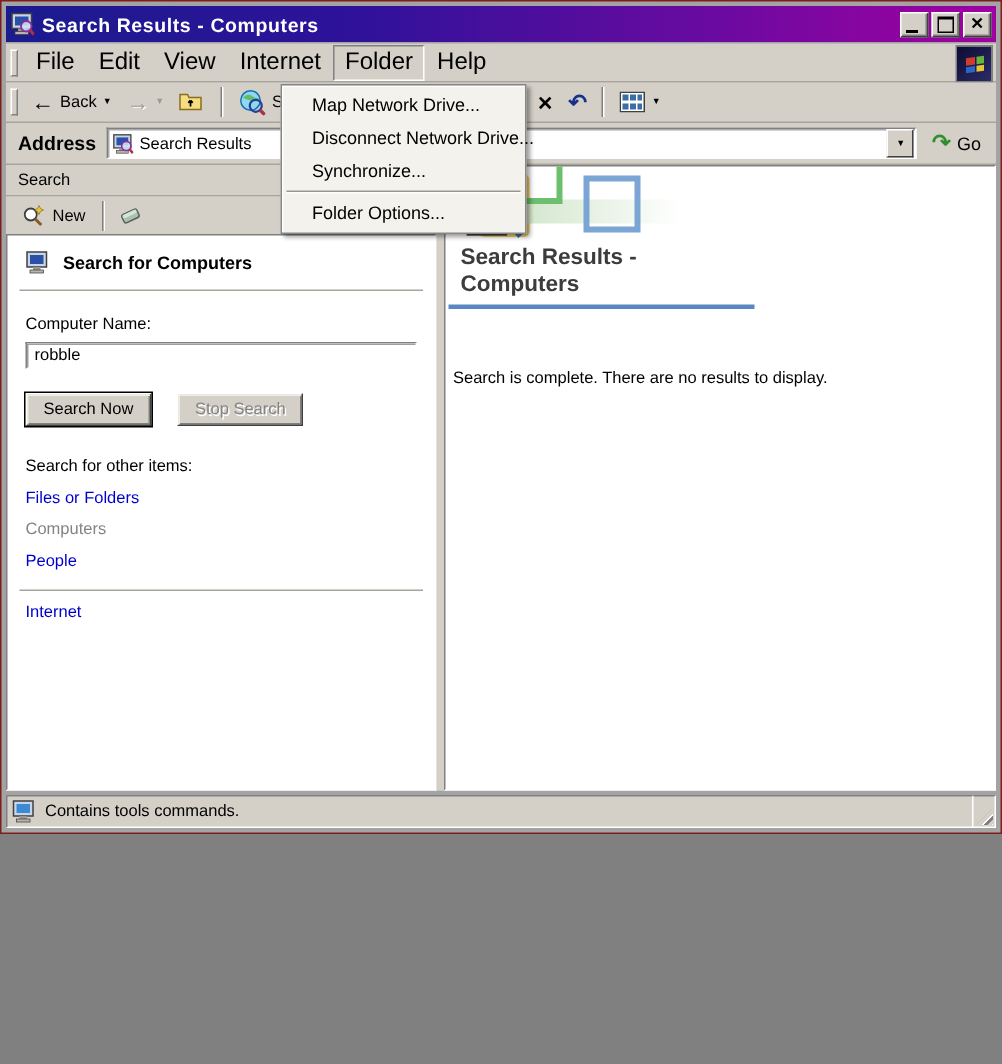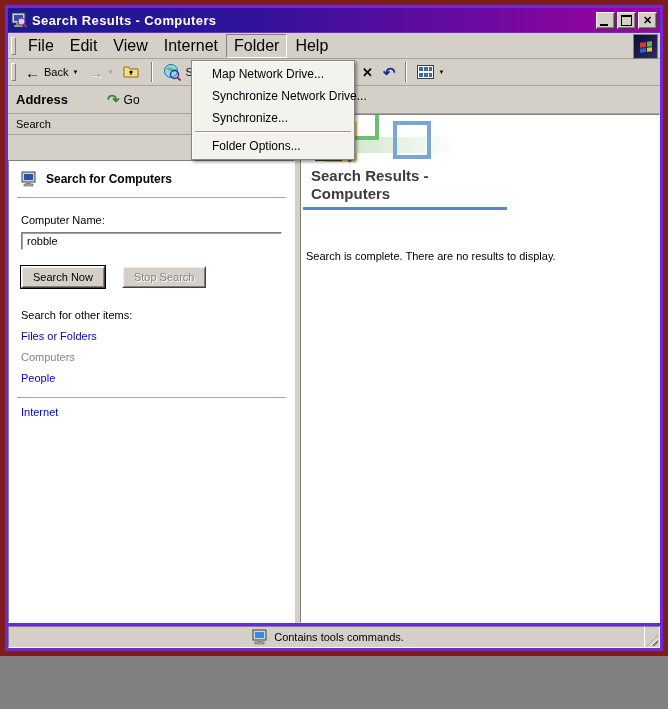--- a/index.html
+++ b/index.html
@@ -1,18 +1,18 @@
 <!DOCTYPE html>
 <html><head>
 <meta charset="utf-8">
 <style>
   html,body{margin:0;padding:0;background:#808080;}
   .window{
-    position:relative;width:668px;height:656px;box-sizing:border-box;
-    background:#6d28d9;border:5px solid #7f1d1d;padding:2px;
+    position:relative;width:668px;height:556px;box-sizing:border-box;
+    background:#a3a3a3;border:1px solid #7f1d1d;padding:2px;
     font-family:"Liberation Sans",sans-serif;font-size:11px;color:#000;
     overflow:hidden;
   }
   
   .titlebar{position:absolute;left:3px;top:3px;right:3px;height:24px;
     background:linear-gradient(90deg,#1b1b8e 0%,#2e129a 35%,#6b0aa0 72%,#a100a1 100%);
     display:flex;align-items:center;padding:0 3px;color:#fff;}
   .title-text{font-weight:bold;font-size:13px;margin-left:5px;letter-spacing:.4px;white-space:nowrap;}
   .tb-buttons{margin-left:auto;display:flex;gap:2px;}
   .tb-btn{width:17px;height:15px;background:#d4d0c8;border:1px solid;border-color:#fff #404040 #404040 #fff;
@@ -38,21 +38,21 @@
   .arrow-glyph{font-size:15px;font-weight:bold;line-height:1;}
   .arrow-glyph.dis{color:#9a9a9a;text-shadow:1px 1px 0 #fff;}
   .caret{font-size:6px;line-height:1;}
   .caret.dis{color:#9a9a9a;}
   .tsep{width:0;height:20px;border-left:1px solid #808080;border-right:1px solid #fff;margin:0 5px;}
   .tb-right{position:absolute;left:349px;top:0;height:100%;display:flex;align-items:center;}
   .del-glyph{font-size:13px;font-weight:bold;line-height:1;}
   .undo-glyph{font-size:15px;font-weight:bold;color:#16308e;line-height:1;}
   
   .addressbar{position:absolute;left:3px;top:81px;right:3px;height:27px;background:#d4d0c8;
-    border-bottom:1px solid #a8a49c;display:flex;align-items:center;padding:0 4px;gap:22px;}
+    border-bottom:1px solid #a8a49c;display:flex;align-items:center;padding:0 4px;}
   .addr-label{font-weight:bold;font-size:13px;margin:0 7px 0 4px;}
   .addr-combo{flex:1;height:21px;background:#fff;border:1px solid;border-color:#808080 #fff #fff #808080;
     box-shadow:inset 1px 1px 0 rgba(64,64,64,.45);display:flex;align-items:center;padding-left:3px;box-sizing:border-box;}
   .addr-text{margin-left:4px;font-size:11px;}
   .combo-arrow{width:16px;height:17px;margin-left:auto;margin-right:1px;background:#d4d0c8;
     border:1px solid;border-color:#fff #404040 #404040 #fff;display:flex;align-items:center;justify-content:center;font-size:6px;}
   .go-area{display:flex;align-items:center;gap:4px;padding:0 6px 0 10px;font-size:12px;}
   .go-arrow{color:#2f8f2f;font-size:15px;font-weight:bold;line-height:1;}
   
   .content{position:absolute;left:3px;top:109px;right:3px;bottom:28px;background:#d4d0c8;}
@@ -85,21 +85,21 @@
   .rp-yellow{position:absolute;left:22px;top:5px;width:34px;height:42px;background:#f2cf66;border-radius:4px;}
   .rp-fade{position:absolute;left:42px;top:22px;width:115px;height:16px;background:linear-gradient(90deg,#cfe4c8,rgba(255,255,255,0));}
   .rp-green-sq{position:absolute;left:48px;top:-9px;width:22px;height:26px;border:4px solid #6cbf6c;}
   .rp-blue-sq{position:absolute;left:92px;top:6px;width:30px;height:30px;border:4px solid #7aa5d5;}
   .rp-icon{position:absolute;left:6px;top:3px;}
   .rp-title{position:absolute;left:10px;top:52px;font-size:15px;font-weight:bold;color:#3c3c3c;line-height:18px;}
   .rp-underline{position:absolute;left:2px;top:92px;width:204px;height:3px;background:#5b87c5;}
   .rp-status{position:absolute;left:5px;top:135px;font-size:11px;}
   
   .statusbar{position:absolute;left:3px;right:3px;bottom:3px;height:22px;display:flex;background:#d4d0c8;}
-  .sb-panel{flex:1;border:1px solid;border-color:#808080 #fff #fff #808080;display:flex;align-items:center;gap:6px;padding-left:3px;justify-content:center;}
+  .sb-panel{flex:1;border:1px solid;border-color:#808080 #fff #fff #808080;display:flex;align-items:center;gap:6px;padding-left:3px;}
   .sb-grip{width:14px;border:1px solid;border-color:#808080 #fff #fff #808080;border-left:none;position:relative;}
   .sb-grip::after{content:"";position:absolute;right:1px;bottom:1px;width:11px;height:11px;
     background:repeating-linear-gradient(135deg,#fff 0 1px,#808080 1px 3px,transparent 3px 5px);
     clip-path:polygon(100% 0,100% 100%,0 100%);}
   
   .tools-popup{position:absolute;left:186px;top:55px;width:164px;background:#f4f2ed;
     border:1px solid #868686;box-shadow:inset 1px 1px 0 #fff,2px 2px 3px rgba(0,0,0,.4);
     padding:2px;z-index:50;box-sizing:border-box;}
   .tp-item{padding:4px 8px 4px 18px;font-size:12px;white-space:nowrap;}
   .tp-sep{margin:2px 1px;border-top:1px solid #9a968e;border-bottom:1px solid #fff;height:0;}
@@ -195,31 +195,64 @@
             <rect x="7" y="8" width="4" height="4" fill="#3a6ea5"></rect>
             <rect x="12" y="8" width="3" height="4" fill="#3a6ea5"></rect>
         </svg>
         <span class="caret">▼</span>
       </div>
     </div>
   </div>
 
   <div class="addressbar">
     <span class="addr-label">Address</span>
+    <div class="addr-combo">
+      <svg width="14" height="14" viewBox="0 0 16 16">
+        <rect x="1" y="1" width="13" height="10" fill="#c8d4e8" stroke="#404040"></rect>
+        <rect x="3" y="3" width="9" height="6" fill="#2a50a8"></rect>
+        <rect x="5" y="11" width="5" height="2" fill="#9a968e"></rect>
+        <rect x="3" y="13" width="9" height="2" fill="#b8b4ac" stroke="#404040" stroke-width="0.5"></rect>
+        <circle cx="10.5" cy="9.5" r="3.5" fill="#cfe6f4" fill-opacity="0.85" stroke="#8a2aa8" stroke-width="1.2"></circle>
+        <line x1="13" y1="12" x2="15.5" y2="15" stroke="#b03048" stroke-width="2"></line>
+      </svg>
+      <span class="addr-text">Search Results</span>
+      <div class="combo-arrow">
+        <span>▼</span>
+      </div>
+    </div>
     <div class="go-area">
       <span class="go-arrow">↷</span>
       <span>Go</span>
     </div>
   </div>
 
   <div class="content">
 
     <div class="left-pane">
       <div class="search-band">
         <span>Search</span>
+      </div>
+      <div class="search-tools">
+        <div class="new-btn">
+          <svg width="16" height="16" viewBox="0 0 16 16">
+            <circle cx="6.5" cy="7" r="4" fill="#fff" stroke="#404040" stroke-width="1.2"></circle>
+            <line x1="9.5" y1="10" x2="13.5" y2="14" stroke="#8a5a28" stroke-width="2"></line>
+            <path d="M12 1 L13 3 L15 4 L13 5 L12 7 L11 5 L9 4 L11 3 Z" fill="#e8c832" stroke="#8a6d1f" stroke-width="0.5"></path>
+          </svg>
+          <span>New</span>
+        </div>
+        <div class="tsep"></div>
+        <div class="flat-btn">
+          <svg width="16" height="16" viewBox="0 0 16 16">
+            <g transform="rotate(-25 8 8)">
+              <rect x="2.5" y="5" width="11" height="6" rx="1.5" fill="#aebfae" stroke="#50605a"></rect>
+              <rect x="3" y="5.3" width="10" height="2.5" rx="1" fill="#d6e2d6"></rect>
+            </g>
+          </svg>
+        </div>
       </div>
       <div class="search-content">
         <div class="sc-header">
           <svg width="16" height="16" viewBox="0 0 16 16">
             <rect x="1" y="1" width="13" height="10" fill="#c8d4e8" stroke="#404040"></rect>
             <rect x="3" y="3" width="9" height="6" fill="#2a50a8"></rect>
             <rect x="5" y="11" width="5" height="2" fill="#9a968e"></rect>
             <rect x="3" y="13" width="9" height="2" fill="#b8b4ac" stroke="#404040" stroke-width="0.5"></rect>
           </svg>
           <span>Search for Computers</span>
@@ -273,19 +306,19 @@
         <rect x="5" y="11" width="5" height="2" fill="#9a968e"></rect>
         <rect x="3" y="13" width="9" height="2" fill="#b8b4ac" stroke="#404040" stroke-width="0.5"></rect>
       </svg>
       <span>Contains tools commands.</span>
     </div>
     <div class="sb-grip"></div>
   </div>
 
   <div class="tools-popup">
     <div class="tp-item">Map Network Drive...</div>
-    <div class="tp-item">Synchronize Network Drive...</div>
+    <div class="tp-item">Disconnect Network Drive...</div>
     <div class="tp-item">Synchronize...</div>
     <div class="tp-sep"></div>
     <div class="tp-item">Folder Options...</div>
   </div>
 
 </div>
 
 </body></html>

